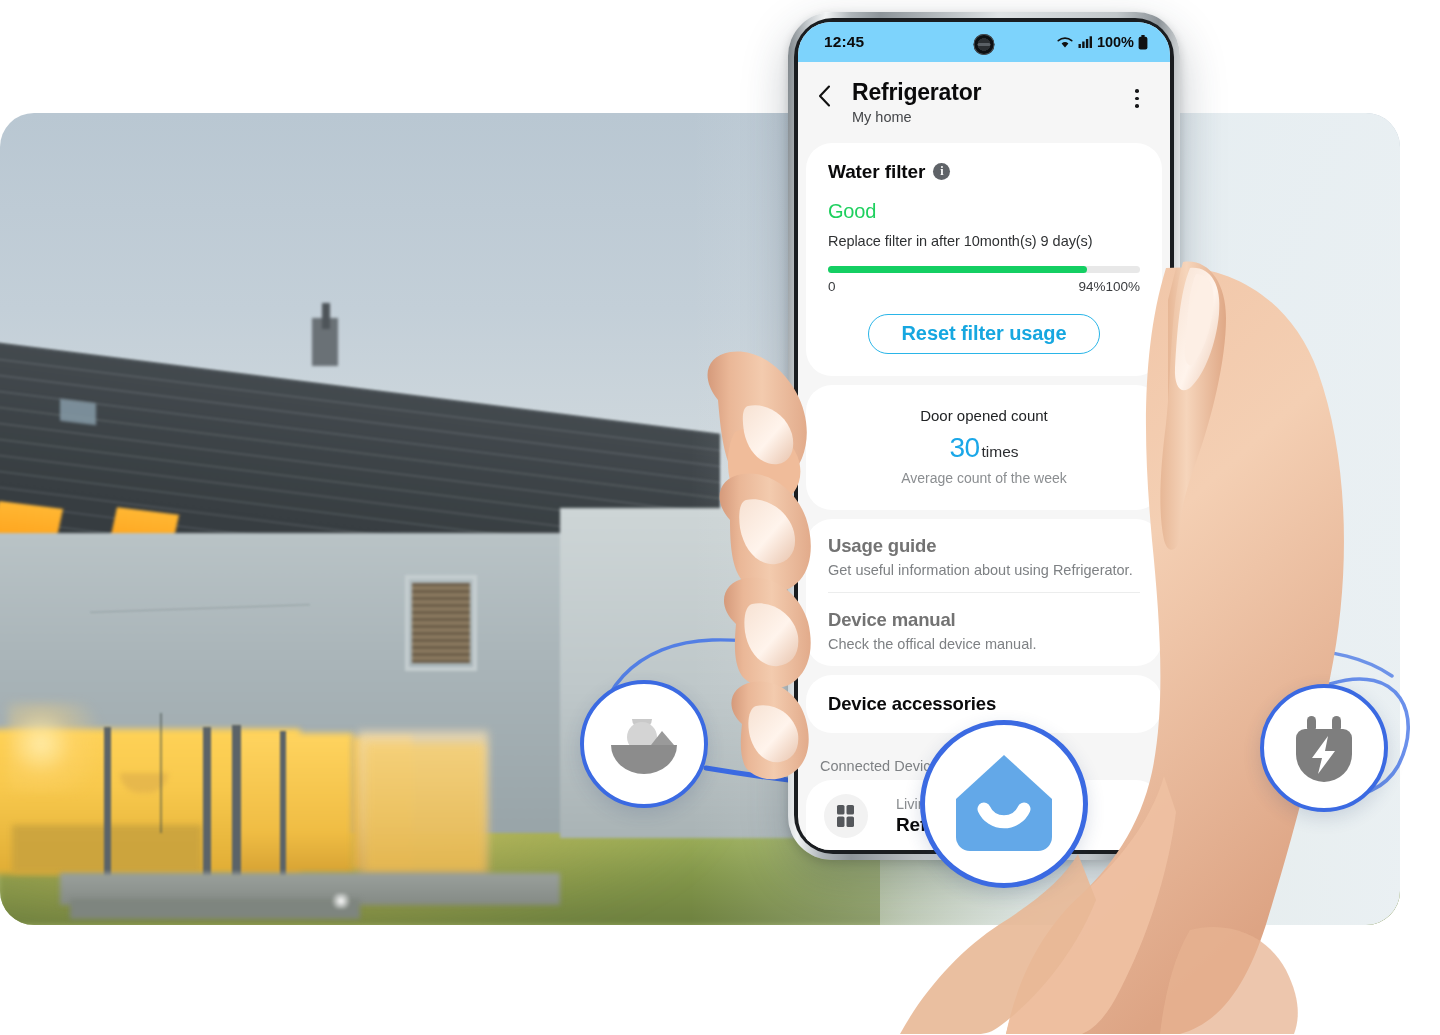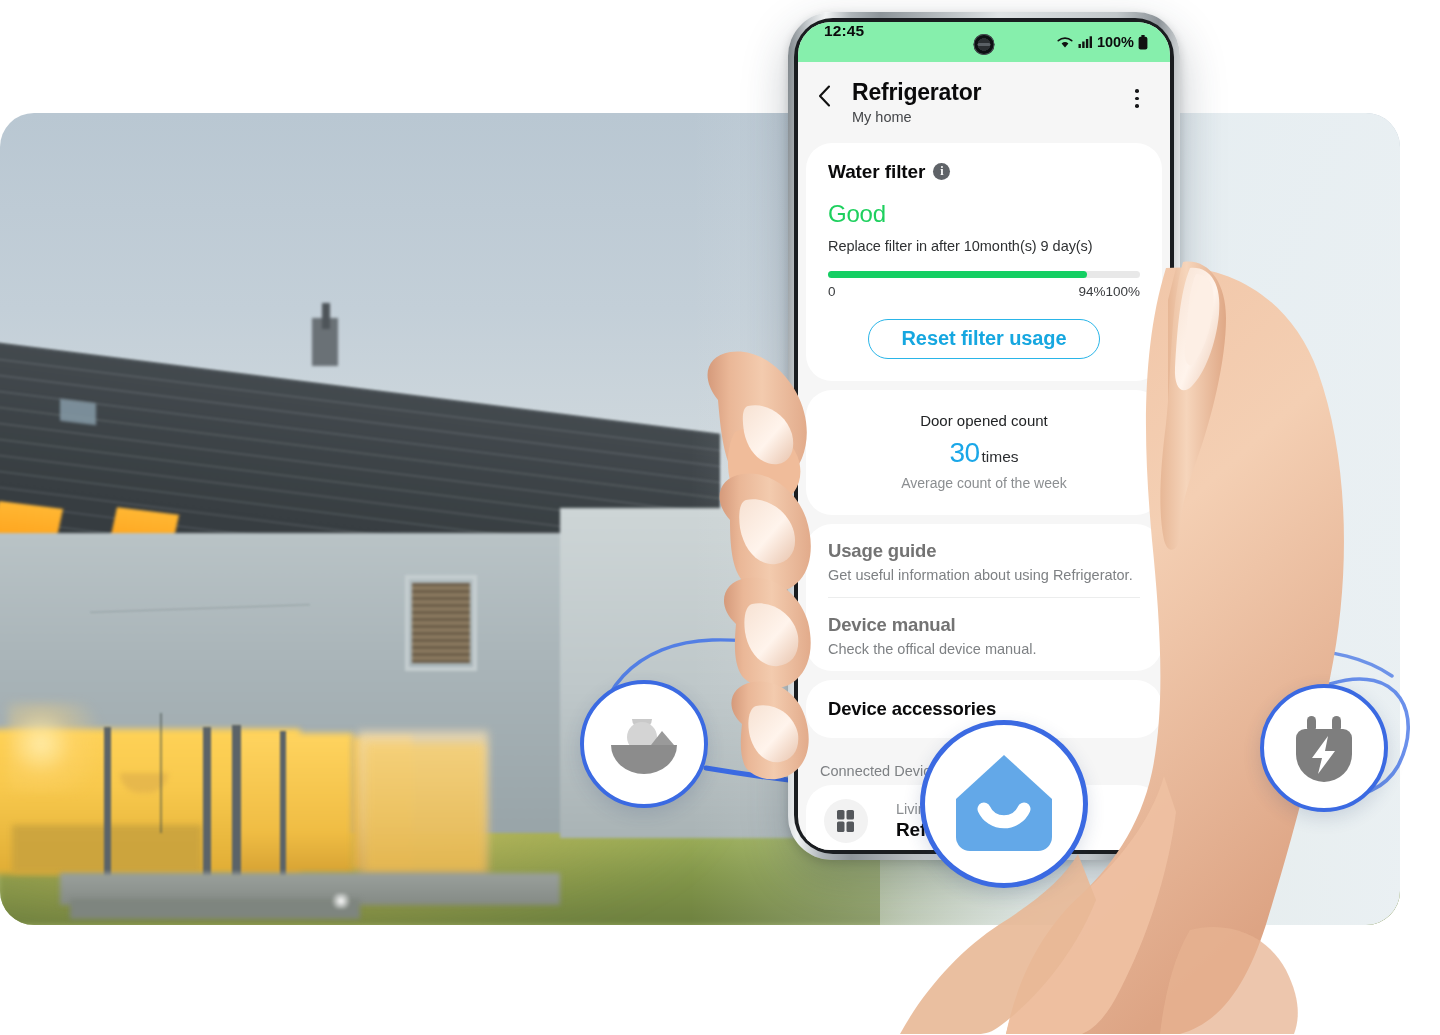--- a/index.html
+++ b/index.html
@@ -155,22 +155,22 @@
     background:#1a1d20;
   }
   .screen{
     position:absolute; left:10px; top:10px; right:10px; bottom:10px;
     border-radius:33px; overflow:hidden; background:#f6f6f6;
   }
   .screen-scroll{ position:absolute; inset:0; }
 
   
   .statusbar{
-    height:40px; display:flex; justify-content:space-between;
-    padding:0 22px 0 26px; background:#86efac; position:relative;
+    height:40px; display:flex; align-items:center; justify-content:space-between;
+    padding:0 22px 0 26px; background:#7dd3fc; position:relative;
   }
   .sb-time{ font-size:15.5px; font-weight:600; color:#0b0b0c; letter-spacing:.1px; }
   .sb-right{ display:flex; align-items:center; gap:4px; }
   .sb-pct{ font-size:14.5px; font-weight:600; color:#0b0b0c; }
   .punch{
     position:absolute; left:50%; top:12px; transform:translateX(-50%);
     width:21px; height:21px; border-radius:50%;
     background: radial-gradient(circle at 50% 50%, #2b2f33 0 42%, #0d1013 44% 100%);
     box-shadow: inset 0 0 0 1px #4a5055;
   }
@@ -189,21 +189,21 @@
   .card{ background:#ffffff; border-radius:26px; margin:0 8px 9px 8px; }
   .card.first{ margin-top:2px; }
   .wf-pad{ padding:18px 22px 22px 22px; }
   .wf-head{ display:flex; align-items:center; gap:8px; }
   .wf-title{ font-size:19px; font-weight:700; color:#0a0a0b; letter-spacing:-.1px; }
   .info-i{
     width:17px; height:17px; border-radius:50%; background:#5f6368; color:#fff;
     font-size:12px; font-weight:700; display:flex; align-items:center; justify-content:center;
     font-family:"Liberation Serif", serif; cursor:pointer;
   }
-  .wf-status{ font-size:24px; color:#1ed05e; margin-top:17px; letter-spacing:-.2px; }
+  .wf-status{ font-size:20px; color:#1ed05e; margin-top:17px; letter-spacing:-.2px; }
   .wf-note{ font-size:14.5px; color:#2f3133; margin-top:10px; letter-spacing:-.05px; }
   .bar-track{ margin-top:17px; height:7px; border-radius:4px; background:#e8e8e8; position:relative; }
   .bar-fill{ position:absolute; left:0; top:0; bottom:0; border-radius:4px; background:#14cf63; }
   .bar-labels{ display:flex; margin-top:6px; font-size:13.5px; color:#3a3c3f; }
   .bl-zero{ flex:1 1 auto; }
   .bl-94{ margin-right:0; }
   .reset-wrap{ display:flex; justify-content:center; margin-top:20px; }
   .reset-btn{
     width:232px; height:40px; border-radius:21px; border:1.4px solid #2ab5e8;
     background:transparent; color:#16a7e0; font-size:20px; font-weight:700;

